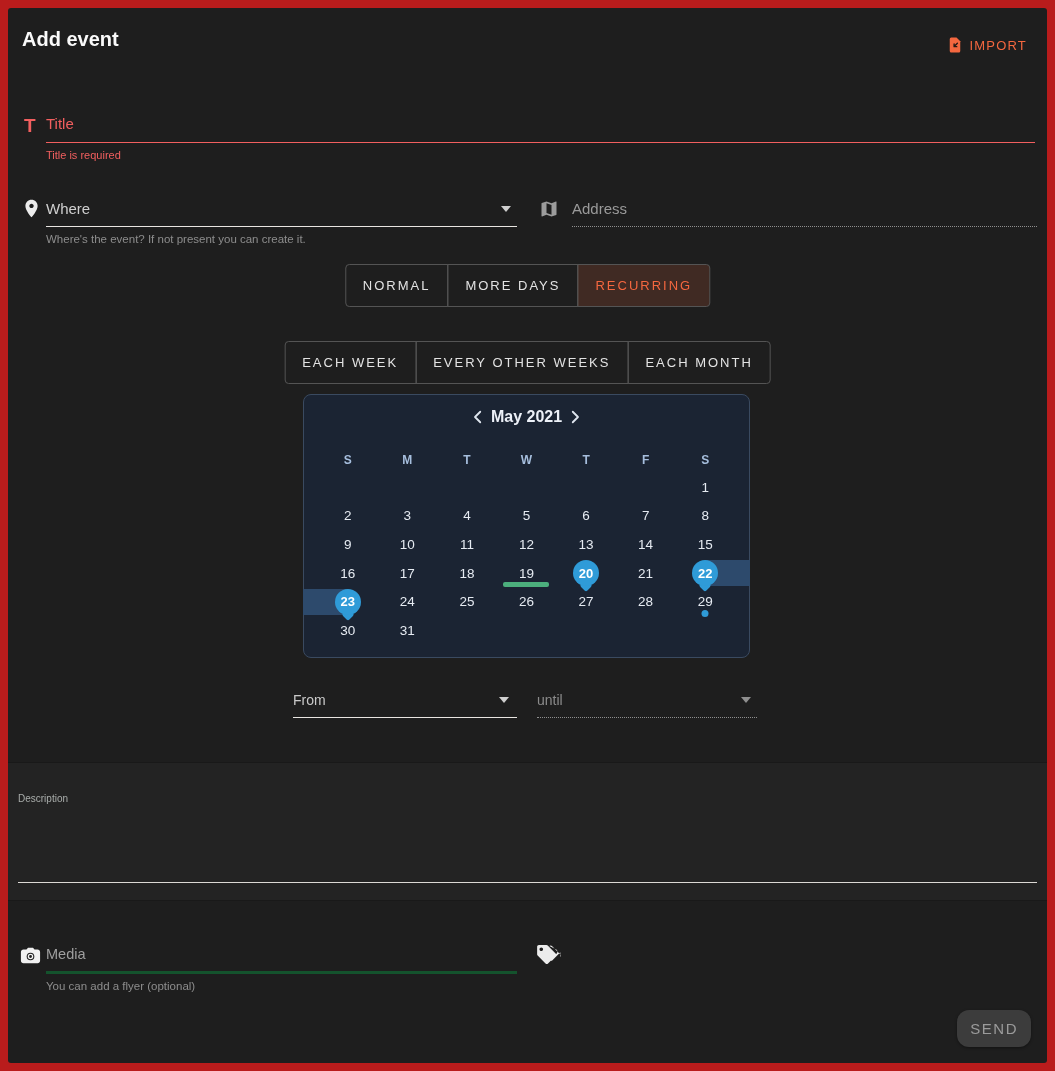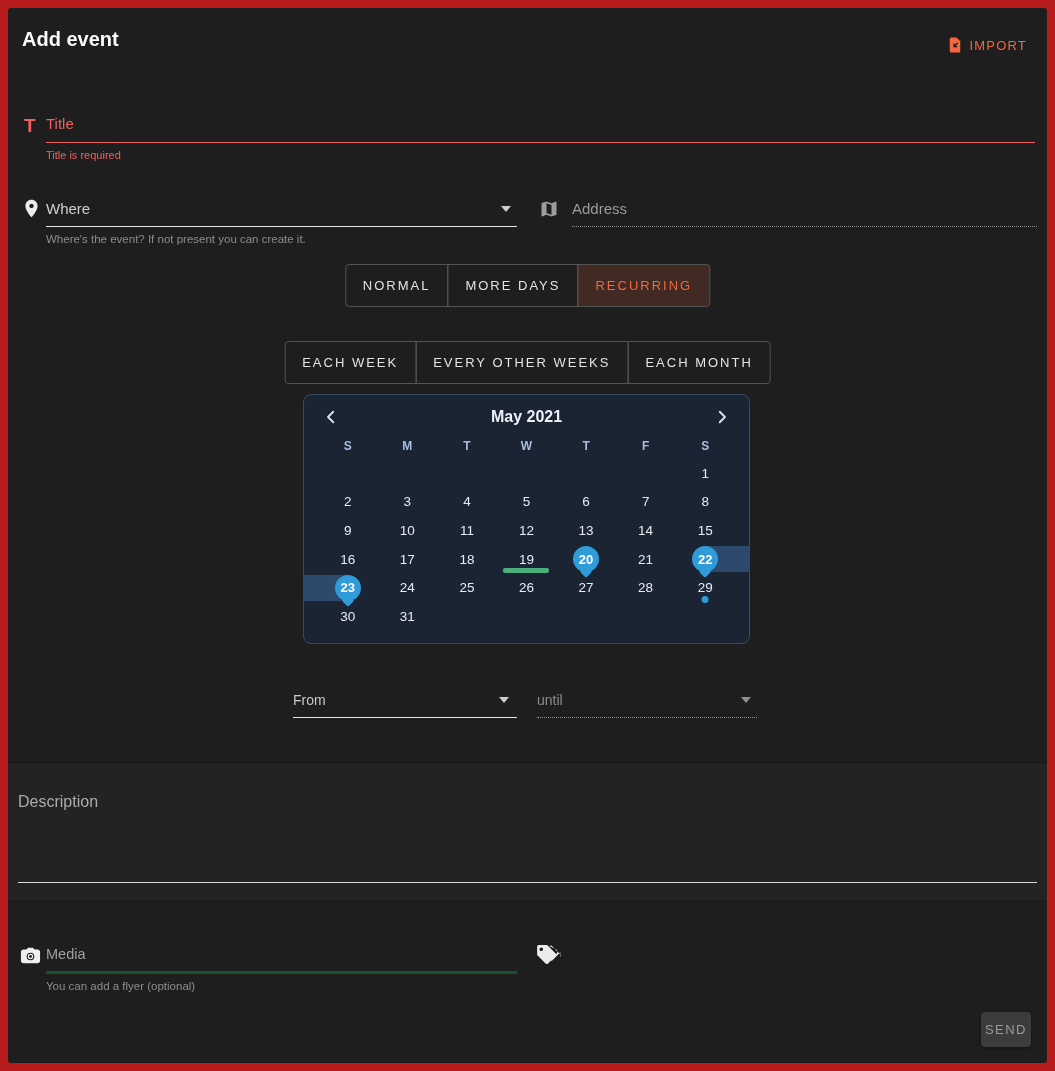--- a/index.html
+++ b/index.html
@@ -38,21 +38,21 @@
   .tabs{top:256px;}
   .freq{top:333px;}
   .tab{background:transparent;border:1px solid #545454;color:#e3e3e3;font-size:13px;letter-spacing:2px;padding:13px 17px;cursor:pointer;margin-left:-1px;border-radius:0;}
   .tab:first-child{border-radius:4px 0 0 4px;margin-left:0;}
   .tab:last-child{border-radius:0 4px 4px 0;}
   .tab.active{color:var(--accent,#f4673f);background:var(--accent-bg,rgba(244,103,63,0.16));}
   .tabs-hint{position:absolute;left:0;right:0;top:303px;text-align:center;font-size:13px;color:#9f9f9f;}
 
   
   .calendar{position:absolute;left:295px;top:386px;width:447px;background:var(--calendar-bg,#1b2433);border:1px solid var(--calendar-border,#3a4a60);border-radius:8px;padding:8px 14px 12px;}
-  .cal-header{display:flex;align-items:center;justify-content:space-between;height:28px;margin-bottom:6px;}
+  .cal-header{display:flex;align-items:center;justify-content:center;height:28px;margin-bottom:20px;}
   .cal-nav{background:none;border:none;cursor:pointer;padding:2px 4px;display:flex;align-items:center;}
   .cal-title{font-size:16px;font-weight:bold;color:#edf1f8;}
   .cal-weekdays{display:grid;grid-template-columns:repeat(7,1fr);margin-bottom:4px;}
   .cal-wd{text-align:center;font-size:12px;font-weight:bold;color:#a6bedd;height:18px;line-height:18px;}
   .cal-grid{display:grid;grid-template-columns:repeat(7,1fr);grid-auto-rows:28.6px;}
   .cal-cell{position:relative;display:flex;align-items:center;justify-content:center;cursor:pointer;}
   .cal-cell.empty{cursor:default;}
   .cal-num{position:relative;z-index:3;font-size:13.5px;color:#e6ebf2;}
   .selected-balloon .cal-num{color:#fff;font-weight:bold;font-size:13px;}
   .selected-balloon::after{content:'';position:absolute;left:50%;top:50%;transform:translate(-50%,-50%);width:26px;height:26px;border-radius:50%;background:var(--balloon,#2f9bd8);z-index:2;}
@@ -65,34 +65,34 @@
   
   .from-field{position:absolute;left:285px;top:684px;width:224px;}
   .from-field .ph{font-size:14px;color:#c9c9c9;padding-bottom:9px;border-bottom:1px solid #e8e5e1;}
   .from-field .caret{right:8px;top:5px;}
   .until-field{position:absolute;left:529px;top:684px;width:220px;}
   .until-field .ph{font-size:14px;color:#8b8b8b;padding-bottom:9px;border-bottom:1px dotted #8f8f8f;}
   .until-field .caret{right:6px;top:5px;}
 
   
   .desc-panel{position:absolute;left:0;top:754px;width:100%;height:139px;background:var(--panel-bg,#232323);border-top:1px solid #191919;border-bottom:1px solid #191919;}
-  .desc-ph{position:absolute;left:10px;top:30px;font-size:16px;color:#a9adab;}
+  .desc-ph{position:absolute;left:10px;top:30px;font-size:10px;color:#a9adab;}
   .desc-line{position:absolute;left:10px;right:10px;bottom:17px;height:1px;background:#dcd9d5;}
 
   
   .camera-icon{position:absolute;left:11px;top:936px;}
   .media-field{position:absolute;left:38px;top:938px;width:471px;}
   .media-field .ph{font-size:14.5px;color:#9f9f9f;padding-bottom:9px;border-bottom:3px solid #14532d;}
   .tags-icon{position:absolute;left:529px;top:937px;}
   .tags-field{position:absolute;left:559px;top:938px;right:10px;}
   .tags-field .ph{font-size:14.5px;color:#9f9f9f;padding-bottom:9px;border-bottom:1px solid #e8e5e1;padding-left:5px;}
   .tags-field .caret{right:4px;top:6px;}
 
   
-  .send-btn{position:absolute;right:16px;bottom:16px;background:#3c3c3c;color:#9b9b9b;border:none;border-radius:4px;font-size:13px;letter-spacing:1.5px;padding:10px 4px;cursor:pointer;box-shadow:0 1px 3px rgba(0,0,0,0.4);}
+  .send-btn{position:absolute;right:16px;bottom:16px;background:#3c3c3c;color:#9b9b9b;border:none;border-radius:12px;font-size:15px;letter-spacing:1.5px;padding:10px 13px;cursor:pointer;box-shadow:0 1px 3px rgba(0,0,0,0.4);}
 </style>
 </head>
 <body>
 
 <div class="page">
   <div class="card">
 
     <h1 class="hdr-title">Add event</h1>
 
     <button class="import-btn">

